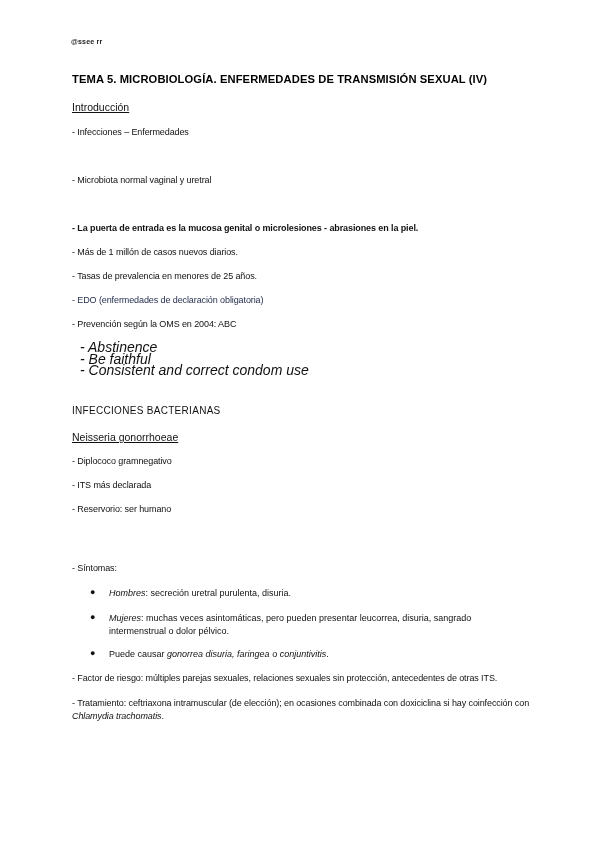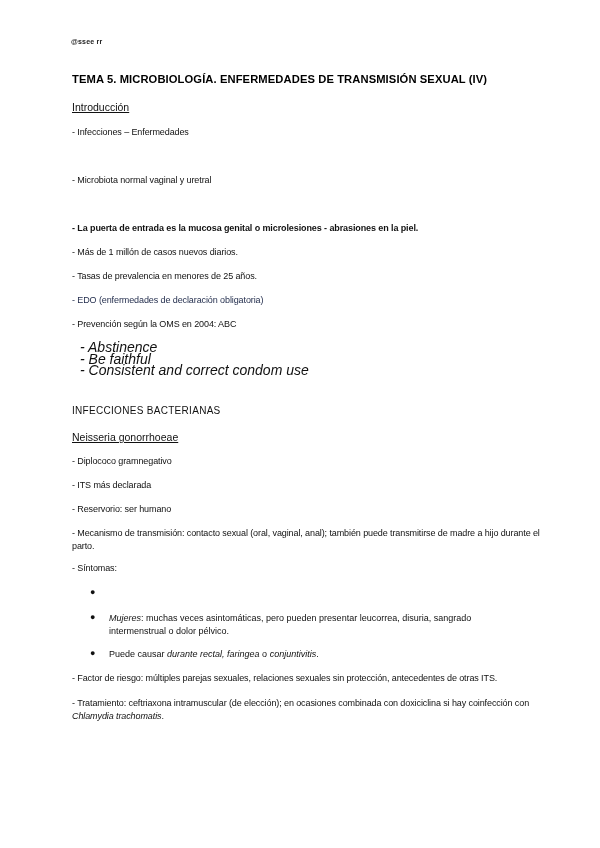--- a/index.html
+++ b/index.html
@@ -46,29 +46,29 @@
     <div class="sub">- Consistent and correct condom use</div>
   </div>
 
   <div class="abs h-caps" style="left:72px; top:405px;">INFECCIONES BACTERIANAS</div>
 
   <div class="abs h-under" style="left:72px; top:431px;">Neisseria gonorrhoeae</div>
 
   <div class="abs line" style="left:72px; top:456px;">- Diplococo gramnegativo</div>
   <div class="abs line" style="left:72px; top:480px;">- ITS más declarada</div>
   <div class="abs line" style="left:72px; top:504px;text-align:center;">- Reservorio: ser humano</div>
-  <div class="abs line wrap" style="left:72px; top:527px;">- Mecanismo de transmisión: contacto sexual (oral, vaginal, anal); también puede transmitirse de madre a hijo durante el parto.</div>
   <div class="abs line" style="left:72px; top:563px;">- Síntomas:</div>
 
   <div class="abs bullet-dot" style="left:90px; top:587px;">●</div>
+  <div class="abs bullet-text" style="left:109px; top:587px;"><span class="ital">Hombres</span><span>: secreción uretral purulenta, disuria.</span></div>
 
   <div class="abs bullet-dot" style="left:90px; top:612px;">●</div>
   <div class="abs bullet-text" style="left:109px; top:612px;"><span class="ital">Mujeres</span><span>: muchas veces asintomáticas, pero pueden presentar leucorrea, disuria, sangrado intermenstrual o dolor pélvico.</span></div>
 
   <div class="abs bullet-dot" style="left:90px; top:648px;">●</div>
-  <div class="abs bullet-text" style="left:109px; top:648px;"><span>Puede causar </span><span class="ital">durante rectal, faringea</span><span> o </span><span class="ital">conjuntivitis</span><span>.</span></div>
+  <div class="abs bullet-text" style="left:109px; top:648px;"><span>Puede causar </span><span class="ital">gonorrea disuria, faringea</span><span> o </span><span class="ital">conjuntivitis</span><span>.</span></div>
 
   <div class="abs line" style="left:72px; top:673px;">- Factor de riesgo: múltiples parejas sexuales, relaciones sexuales sin protección, antecedentes de otras ITS.</div>
 
   <div class="abs line wrap" style="left:72px; top:697px;"><span>- Tratamiento: ceftriaxona intramuscular (de elección); en ocasiones combinada con doxiciclina si hay coinfección con </span><span class="ital">Chlamydia trachomatis</span><span>.</span></div>
 
 
 </div>
 
 </body></html>

